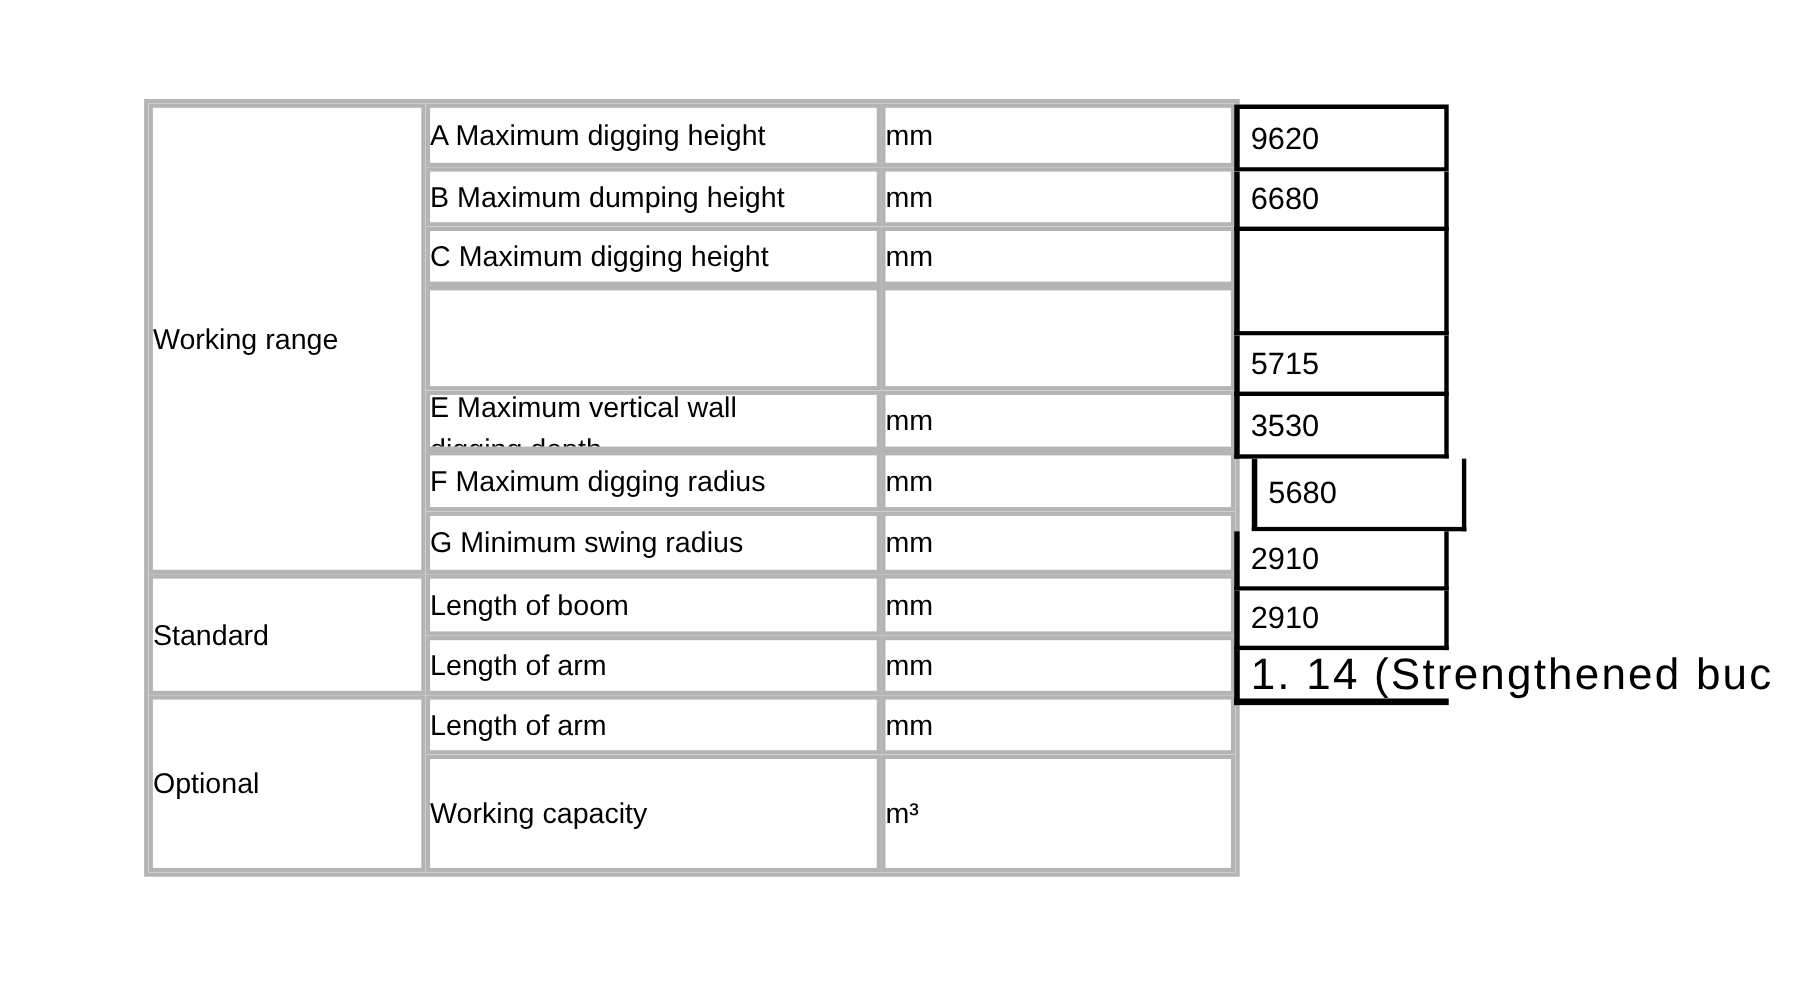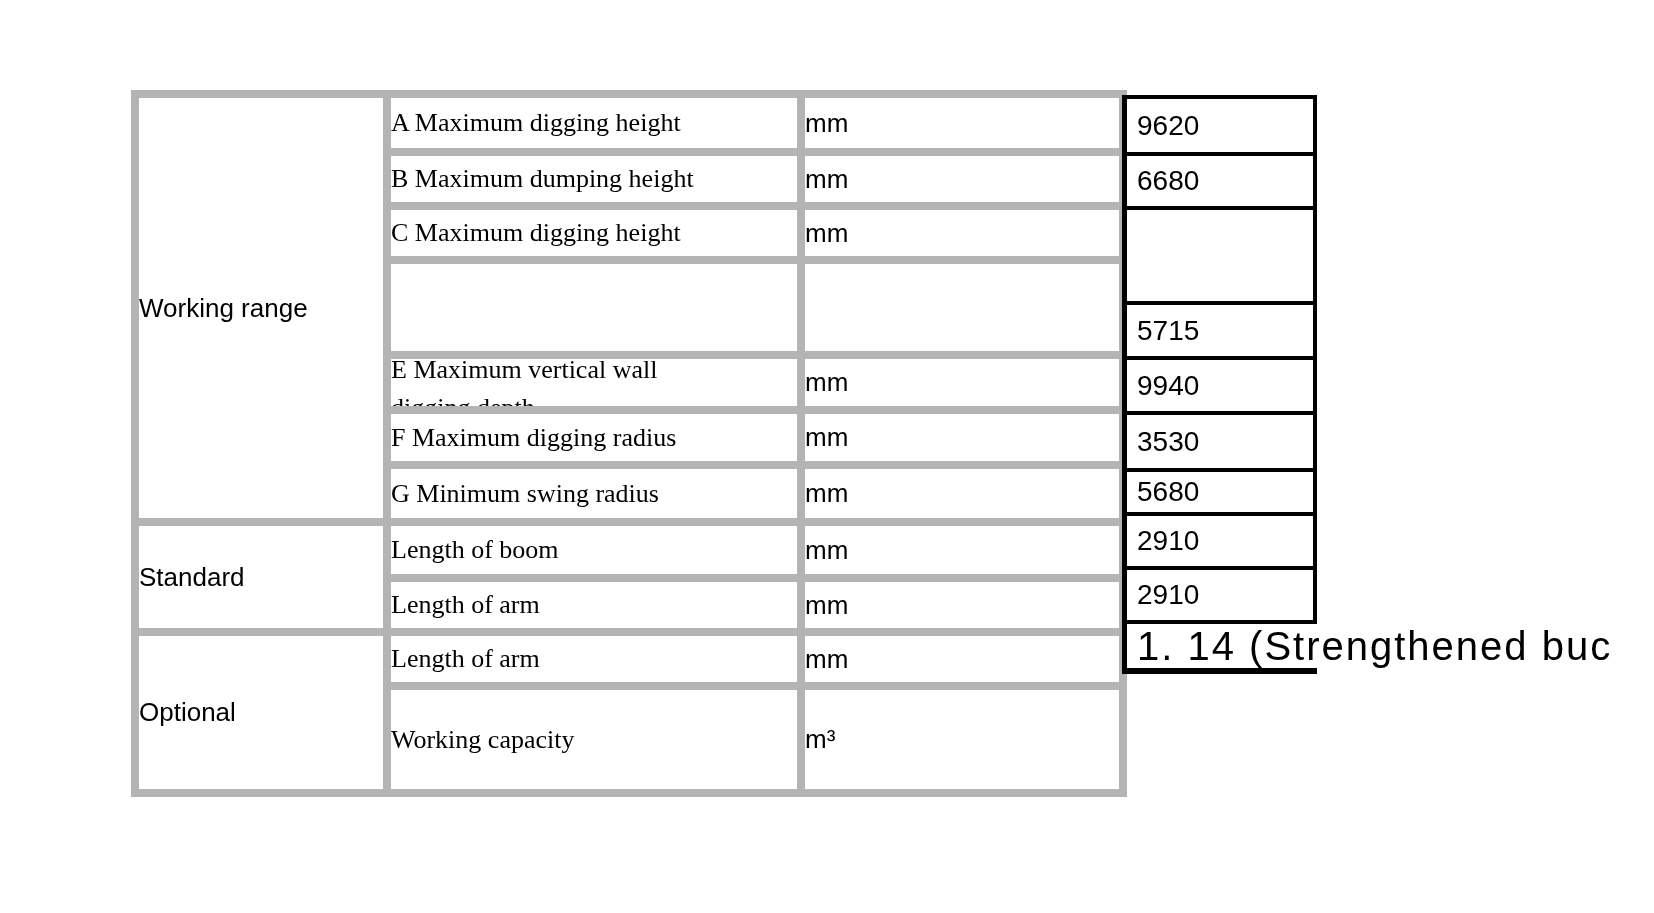--- a/index.html
+++ b/index.html
@@ -28,21 +28,21 @@
   table.gtable td {
     box-sizing: border-box;
     border: 4px solid #b4b4b4;
     background: #ffffff;
     font-size: 26px;
     vertical-align: middle;
     padding: 0;
     overflow: hidden;
   }
   td.cat   { padding-left: 5px;  }
-  td.param { padding-left: 6px; font-family: Liberation Serif, serif;  }
+  td.param { padding-left: 6px;  }
   td.unit  { padding-left: 7px; margin-left: 16px;  }
 
   tr.r0  { height: 58px;  }
   tr.r1  { height: 54px;  }
   tr.r2  { height: 54px;  }
   tr.r3  { height: 95px;  }
   tr.r4  { height: 55px;  }
   tr.r5  { height: 55px;  }
   tr.r6  { height: 57px;  }
   tr.r7  { height: 56px;  }
@@ -72,21 +72,21 @@
     display: flex;
     align-items: center;
     padding-left: 10px;
     background: #ffffff;
   }
   .vrow.first { border-top: 4px solid #000000; height: 61px; }
   .vh54 { height: 54px; }
   .vh95 { height: 95px; }
   .vh55 { height: 55px; }
   .vh57 { height: 57px; }
-  .vh56 { height: 44px; }
+  .vh56 { height: 66px; margin-left: 16px; }
   .vrow.open {
     border-right: none;
     border-bottom-width: 6px;
     white-space: nowrap;
     overflow: visible;
     background: transparent;
   }
   .vrow.bucket1 { height: 57px; font-size: 27px; }
   .vrow.bucket2 { height: 50px; font-size: 40px; letter-spacing: 2px; }
 </style>
@@ -155,21 +155,20 @@
       <td class="unit">m³</td>
     </tr>
   </tbody>
     </table>
 
   <div class="vcol">
     <div class="vrow first">9620</div>
     <div class="vrow vh54">6680</div>
     <div class="vrow vh95"></div>
     <div class="vrow vh55">5715</div>
-    <div class="vrow vh55">9940</div>
     <div class="vrow vh57">3530</div>
     <div class="vrow vh56">5680</div>
     <div class="vrow vh54">2910</div>
     <div class="vrow vh54">2910</div>
     <div class="vrow open bucket2">1. 14 (Strengthened buc</div>
   </div>
 
 </div>
 
 </body></html>

